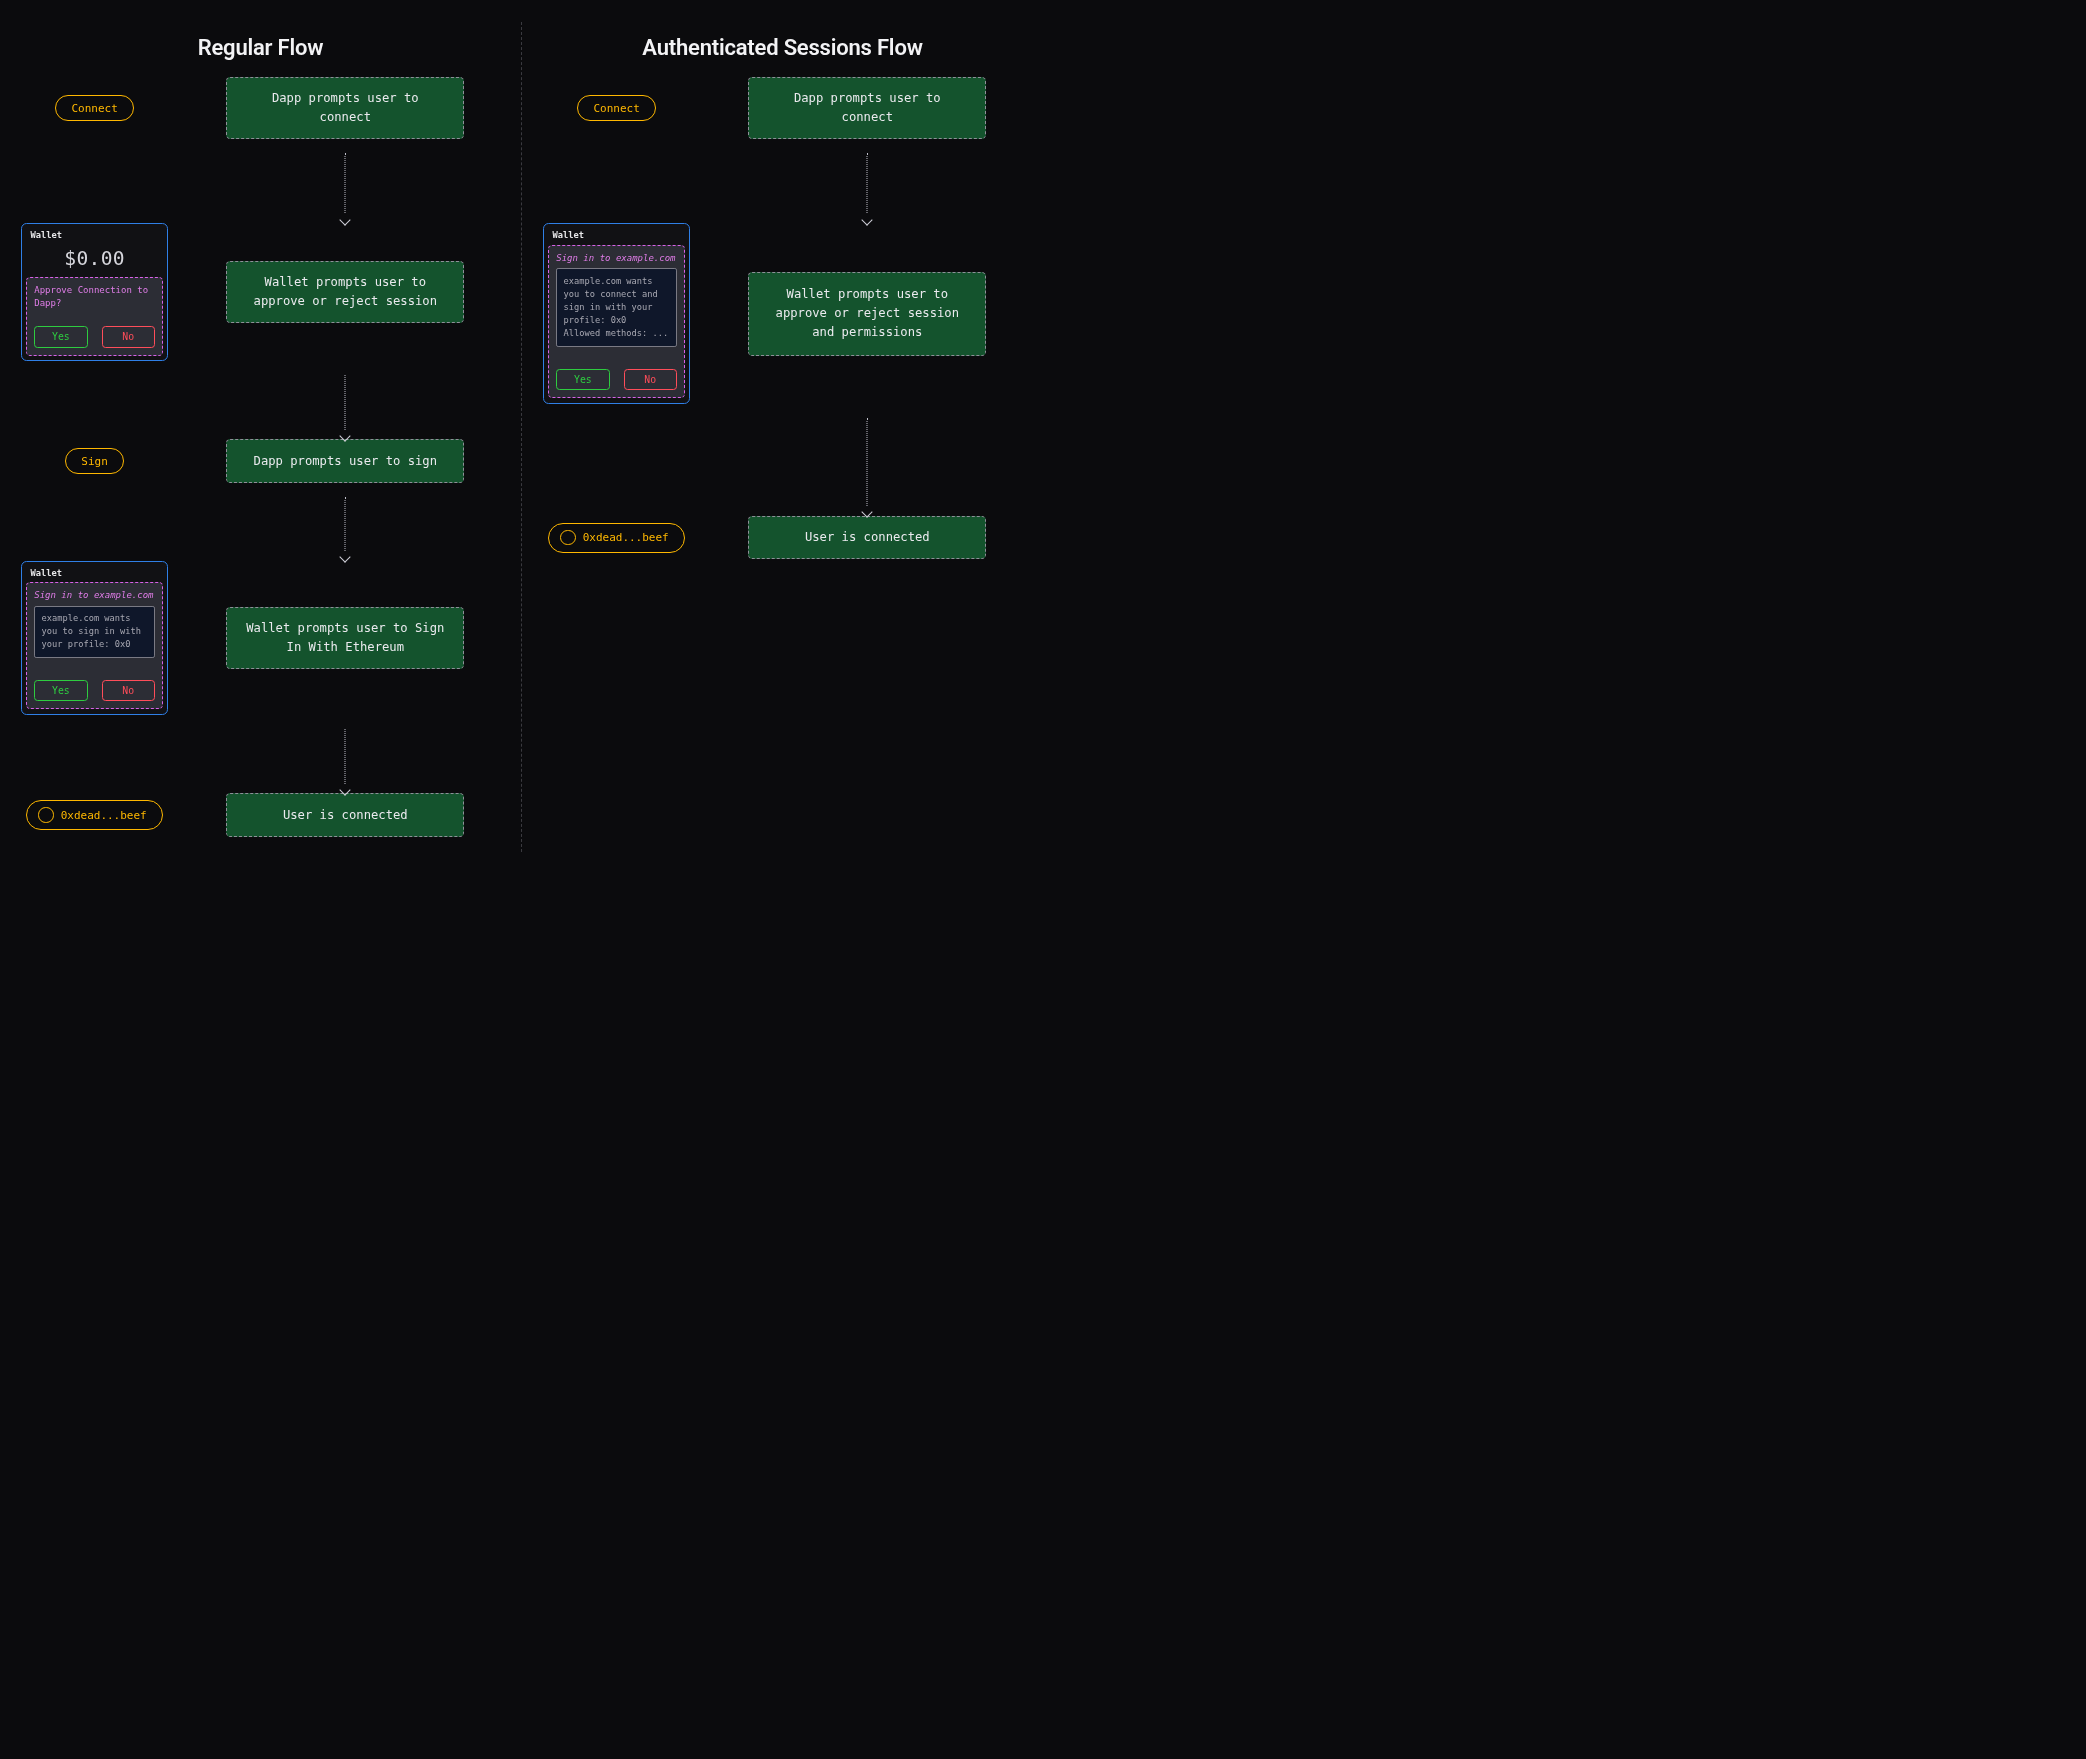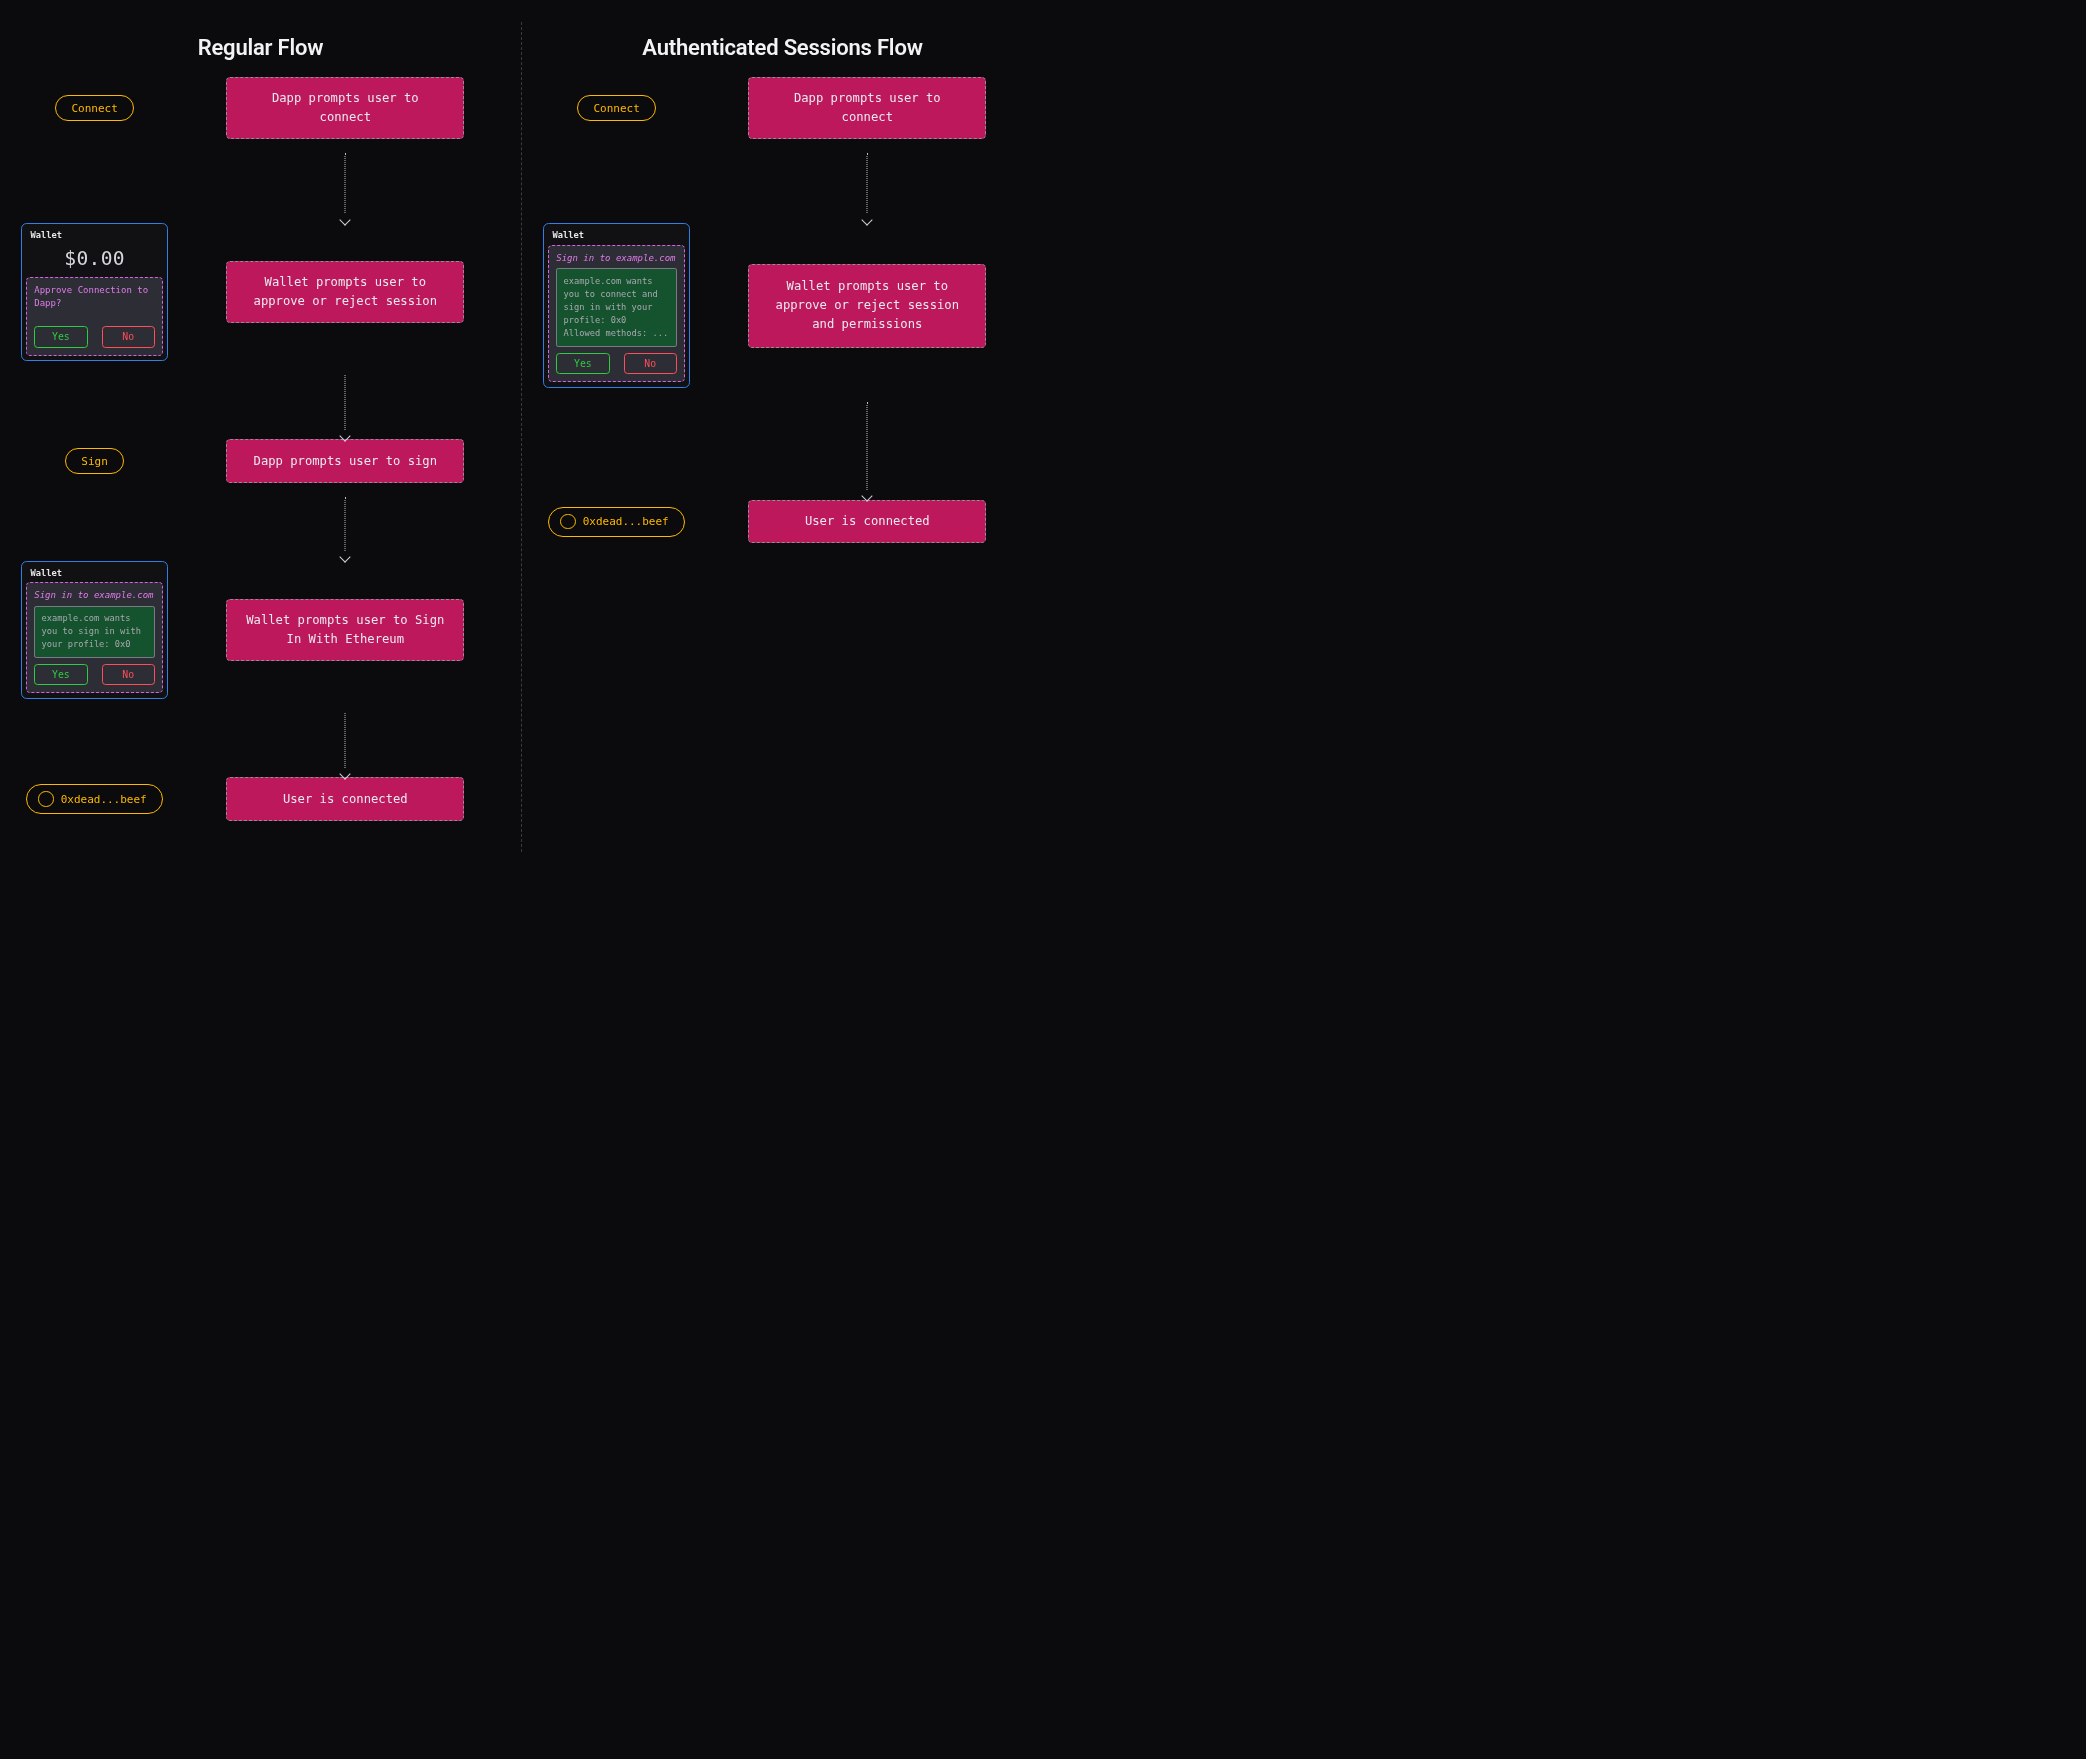--- a/index.html
+++ b/index.html
@@ -73,21 +73,21 @@
   }
   .pill .dot {
     width: 15.4px; height: 15.4px; border-radius: 50%;
     border: 1.1px solid #ffb800;
     margin-left: -4.2px;
   }
 
   
   .node {
     border: 1.4px dashed #8f8f99;
-    background: #be185d;
+    background: #14532d;
     border-radius: 4.2px;
     padding: 11.2px 15.4px;
     text-align: center;
     font-size: 12.2px;
     line-height: 1.55;
     color: #eaeaee;
     width: 238px;
   }
 
   
@@ -127,26 +127,26 @@
   }
   .panel-q {
     color: #e07de8;
     font-size: 9px;
     line-height: 1.45;
     margin-bottom: 16px;
   }
   .panel-msg {
     border: 0.9px solid #7a7a84;
     border-radius: 2.1px;
-    background: #14532d;
+    background: #0f172a;
     padding: 5.6px 6.3px;
     color: #a8a8b2;
     font-size: 8.7px;
     line-height: 1.5;
-    margin-bottom: 6px;
+    margin-bottom: 22px;
     white-space: pre-line;
   }
   .btn-row { display: flex; gap: 14px; }
   .wbtn {
     flex: 1;
     border-radius: 3.5px;
     text-align: center;
     padding: 4.2px 0;
     font-size: 9.8px;
     background: transparent;

